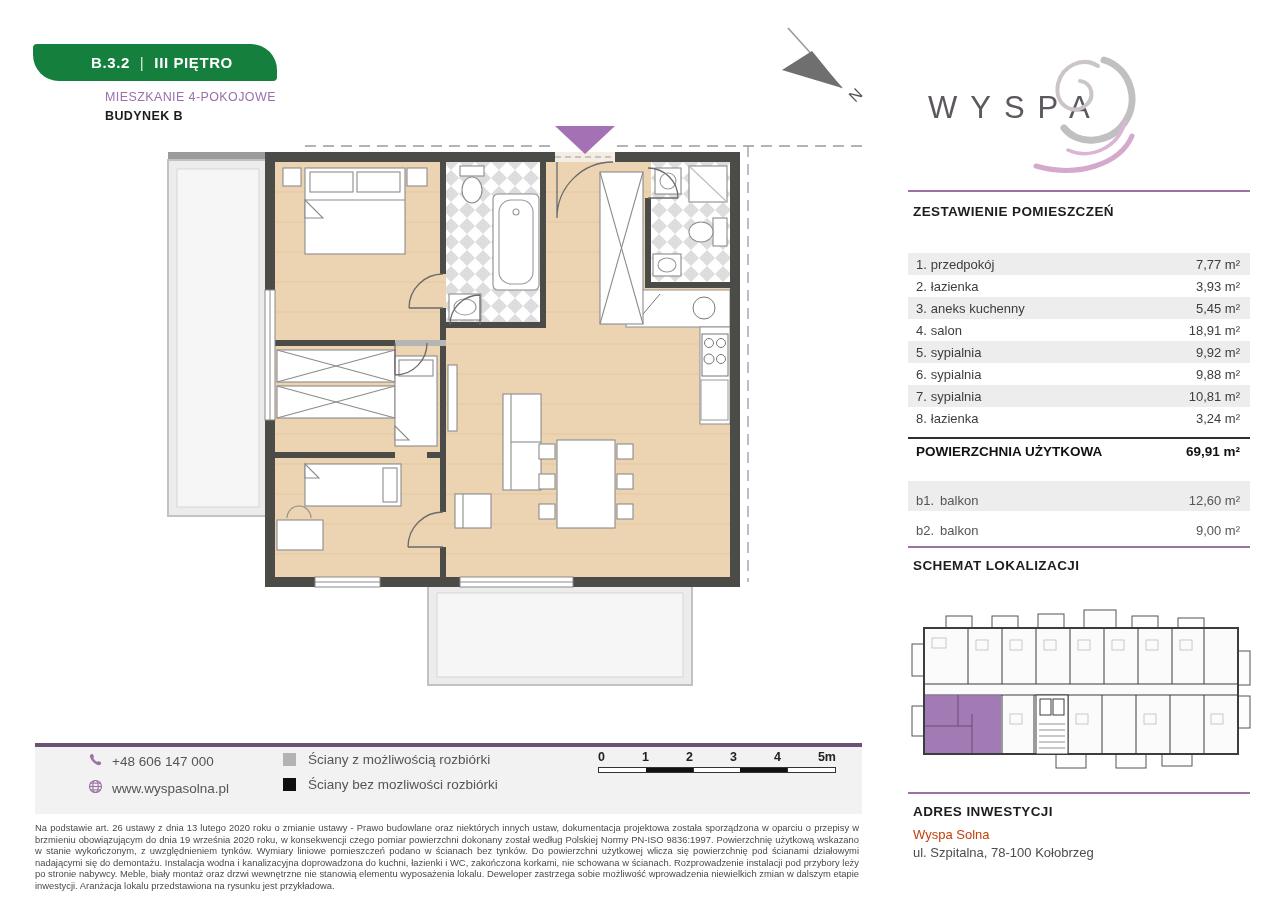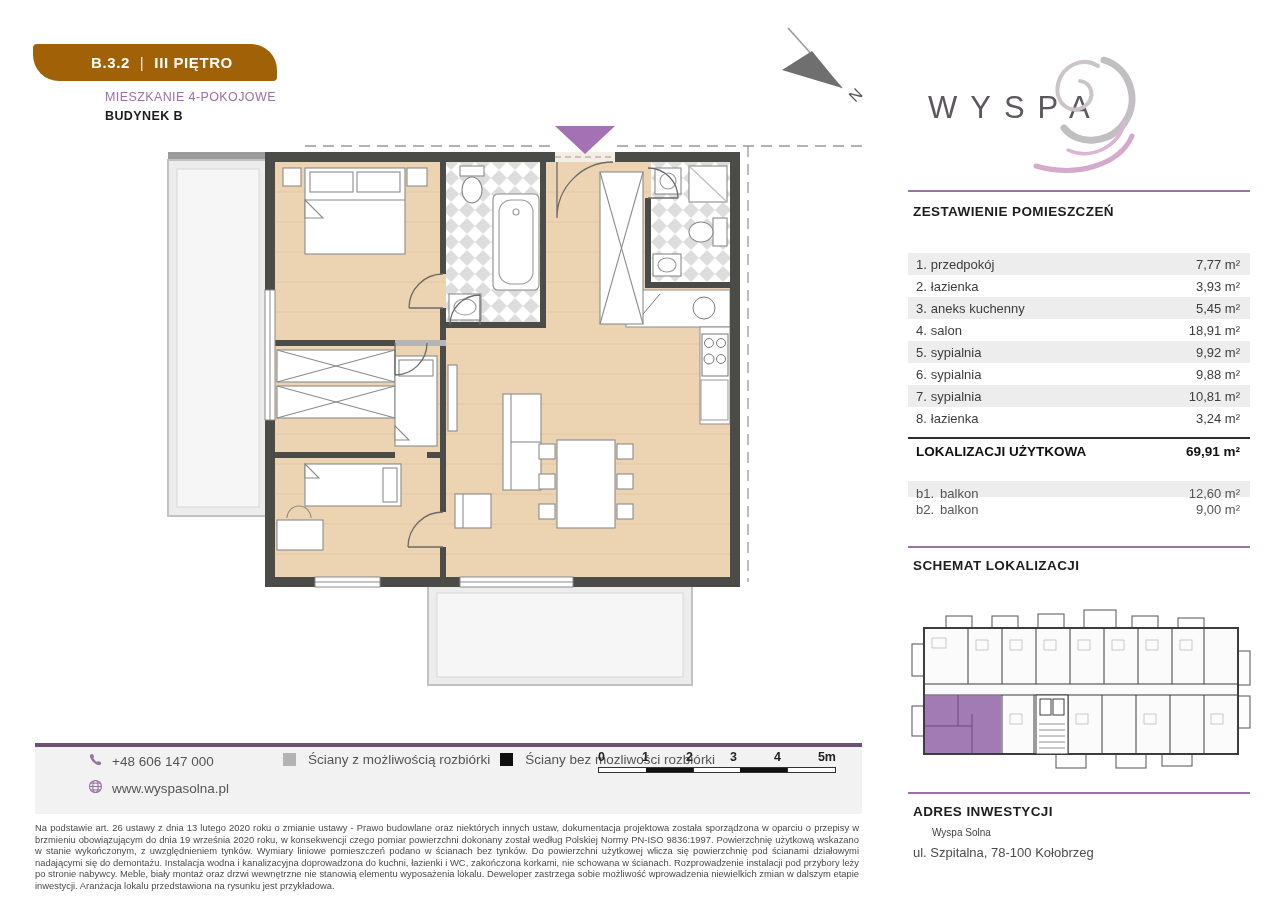--- a/index.html
+++ b/index.html
@@ -1,21 +1,21 @@
 <!DOCTYPE html>
 <html><head>
 <meta charset="utf-8">
 <style>
   * { margin:0; padding:0; box-sizing:border-box; }
   html,body { width:1280px; height:904px; background:#ffffff; font-family:"Liberation Sans", sans-serif; }
   #page { position:relative; width:1280px; height:904px; background:#fff; overflow:hidden; }
 
   
   .badge { position:absolute; left:33px; top:44px; width:244px; height:37px;
-    background:#a16207; border-radius:4px 26px 4px 26px;
+    background:#15803d; border-radius:4px 26px 4px 26px;
     display:flex; align-items:center; padding-left:58px; gap:10px;
     color:#fff; font-weight:bold; font-size:15px; letter-spacing:.6px; }
   .badge .sep { font-weight:400; opacity:.85; }
   .sub1 { position:absolute; left:105px; top:90px; color:#9b6fad; font-weight:normal; font-size:12.5px; letter-spacing:.4px; }
   .sub2 { position:absolute; left:105px; top:109px; color:#1c1c1c; font-weight:bold; font-size:12.5px; letter-spacing:.4px; }
 
   
   .compass { position:absolute; left:772px; top:22px; }
 
   
@@ -32,36 +32,36 @@
   .room-row { display:flex; justify-content:space-between; align-items:center; height:22px; padding:0 10px 0 8px;
     font-size:13px; color:#3d3d3d; }
   .room-row:nth-child(odd) { background:#ededed; }
   .room-row .rn { display:flex; gap:4px; }
 
   .total-row { position:absolute; left:908px; top:437px; width:342px; height:26px; border-top:2px solid #2e2e2e;
     display:flex; justify-content:space-between; align-items:center; padding:0 10px 0 8px;
     font-size:13.5px; font-weight:bold; color:#111; }
 
   .balk-table { position:absolute; left:908px; top:481px; width:342px; }
-  .balk-row { display:flex; justify-content:space-between; align-items:center; height:16px; padding:8px 10px 0 8px;
+  .balk-row { display:flex; justify-content:space-between; align-items:center; height:30px; padding:8px 10px 0 8px;
     font-size:13px; color:#555; }
   .balk-row:nth-child(odd) { background:#ededed; }
   .balk-row .rn { display:flex; gap:6px; }
 
-  .addr-line1 { position:absolute; left:913px; top:827px; font-size:10px; color:#404040;margin-left:19px; }
+  .addr-line1 { position:absolute; left:913px; top:827px; font-size:13px; color:#c2410c; }
   .addr-line2 { position:absolute; left:913px; top:845px; font-size:13px; color:#4c4c4c; }
 
   .schemat { position:absolute; left:906px; top:596px; }
 
   
   .footer-bar { position:absolute; left:35px; top:743px; width:827px; height:71px;
     background:#f2f2f2; border-top:4px solid #6b5274; }
   .contact { position:absolute; left:88px; top:752px; display:flex; flex-direction:column; gap:9px; }
   .c-row { display:flex; align-items:center; gap:9px; font-size:13.5px; color:#555; cursor:pointer; }
-  .legend { position:absolute; left:283px; top:752px; display:flex; flex-direction:row; gap:10px; }
+  .legend { position:absolute; left:283px; top:752px; display:flex; flex-direction:column; gap:10px; }
   .l-row { display:flex; align-items:center; gap:12px; font-size:13.5px; color:#555; }
   .sw { width:13px; height:13px; display:inline-block; }
   .sw-gray { background:#b3b3b3; }
   .sw-black { background:#0f0f0f; }
 
   .scalebar { position:absolute; left:598px; top:750px; width:238px; }
   .scale-labels { display:flex; justify-content:space-between; font-size:12.5px; font-weight:bold; color:#222; }
   .scale-strip { margin-top:3px; height:6px; border:1px solid #333; display:flex; }
   .scale-strip div { flex:1; }
   .seg-w { background:#fff; border-left:1px solid #333; }
@@ -345,21 +345,21 @@
     <div class="room-row">
       <span class="rn">
           <span>8.</span>
           <span>łazienka</span>
         </span>
       <span>3,24 m²</span>
     </div>
   </div>
 
   <div class="total-row">
-    <span>LOKALIZACJI UŻYTKOWA</span>
+    <span>POWIERZCHNIA UŻYTKOWA</span>
     <span>69,91 m²</span>
   </div>
 
   <div class="balk-table">
     <div class="balk-row">
       <span class="rn">
           <span>b1.</span>
           <span>balkon</span>
         </span>
       <span>12,60 m²</span>

